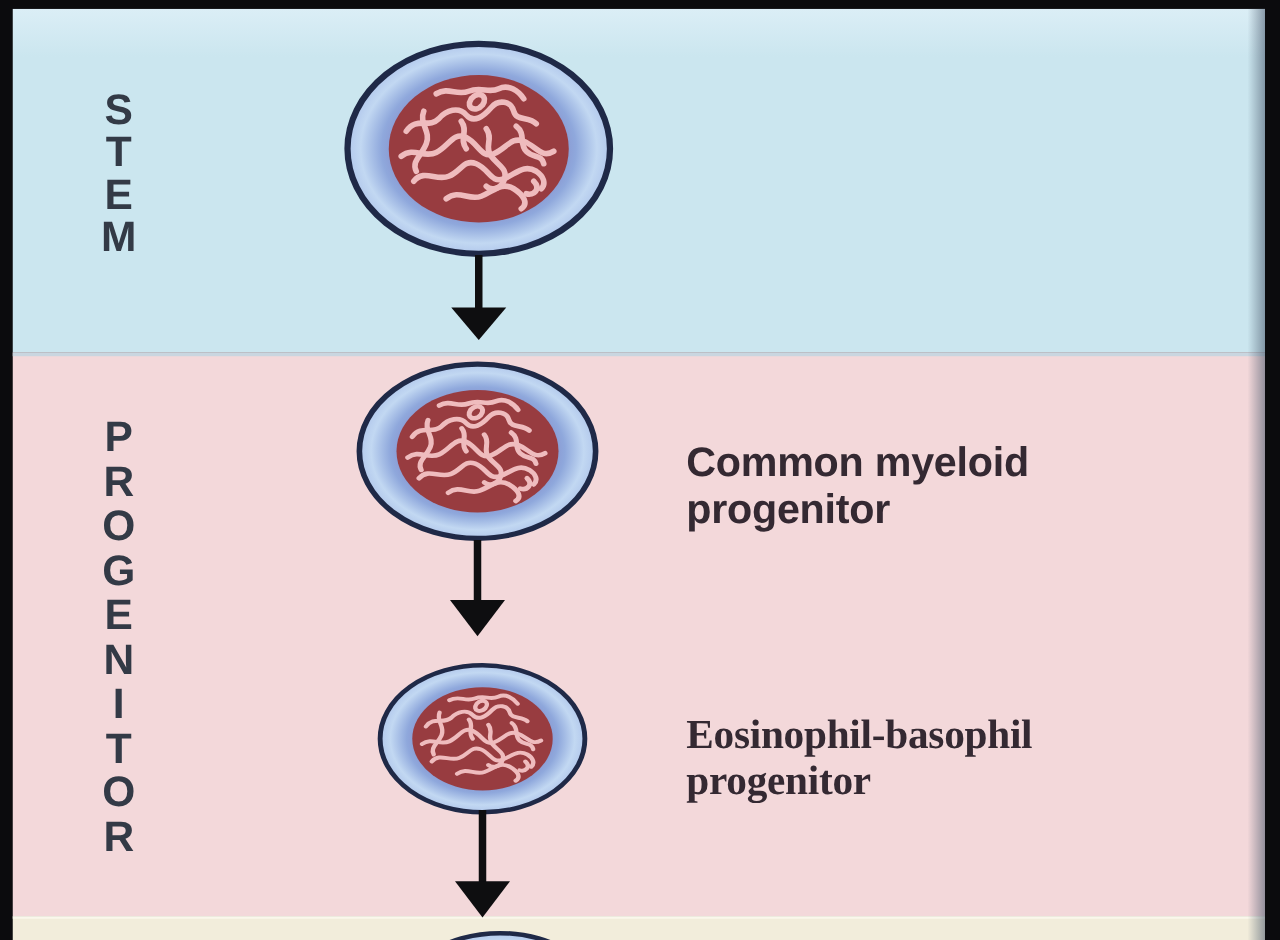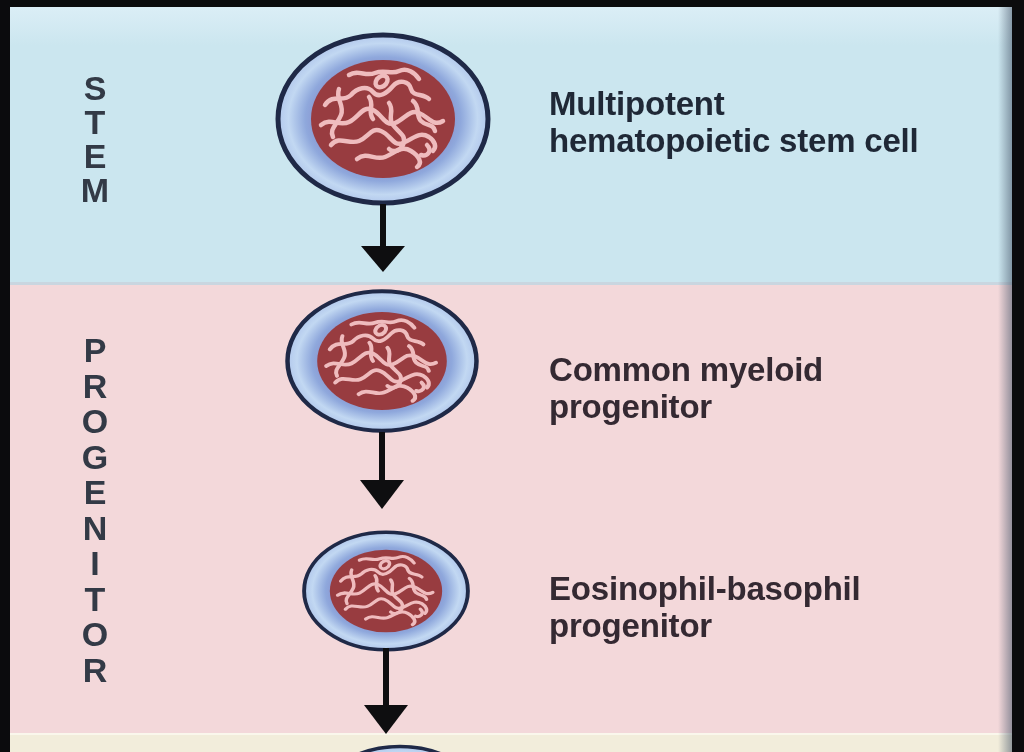--- a/index.html
+++ b/index.html
@@ -49,21 +49,21 @@
   .clabel{
     position:absolute;left:539px;width:465px;
     white-space:pre-line;
     font-weight:600;
     font-size:33px;
     line-height:37px;
     letter-spacing:-0.2px;
   }
   .clabel-1{top:78px;color:var(--label-text-stem,#1f2836);}
   .clabel-2{top:344px;color:var(--label-text-progenitor,#342932);}
-  .clabel-3{top:563px;color:var(--label-text-progenitor,#342932);}
+  .clabel-3{top:563px;color:var(--label-text-progenitor,#342932);font-family:Liberation Serif, serif;}
   .art{
     position:absolute;left:0;top:0;
     width:1024px;height:752px;
     pointer-events:none;
   }
 </style>
 </head>
 <body>
 
 <div class="frame">
@@ -80,22 +80,20 @@
 R
 O
 G
 E
 N
 I
 T
 O
 R</div>
 
-    <div class="clabel clabel-1">Multipotent
-hematopoietic stem cell</div>
     <div class="clabel clabel-2">Common myeloid
 progenitor</div>
     <div class="clabel clabel-3">Eosinophil-basophil
 progenitor</div>
 
     <div class="right-shade"></div>
   </div>
 
   <svg class="art" viewBox="0 0 1024 752" xmlns="http://www.w3.org/2000/svg">
     <defs>

